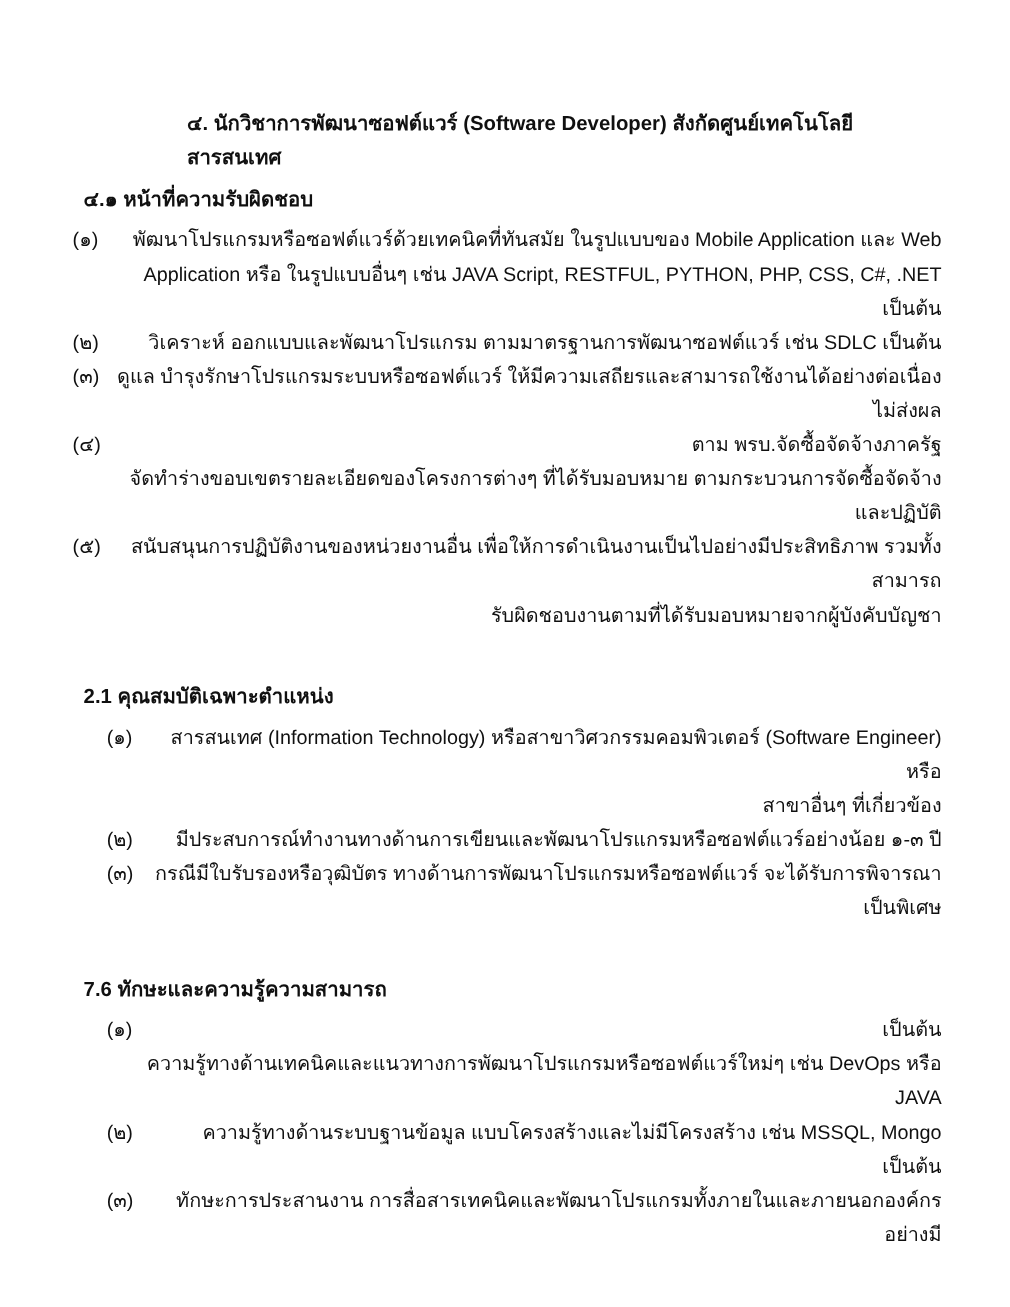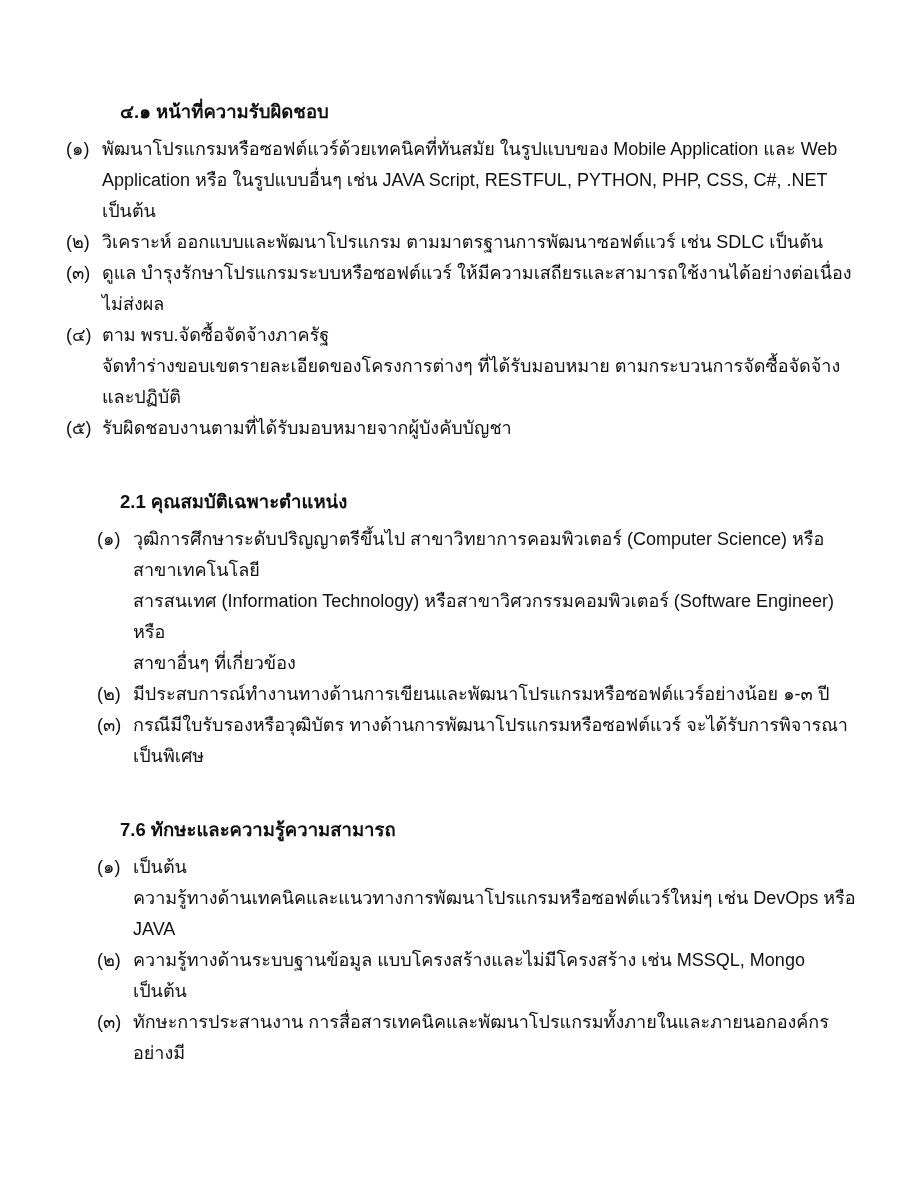--- a/index.html
+++ b/index.html
@@ -21,36 +21,37 @@
   .doc-title {
     font-weight: bold;
     margin-left: 170px;
     margin-bottom: 7px;
     font-size: 18.5px;
   }
   .section { margin-top: 0; }
   .section + .section { margin-top: 42px; }
   .section-heading {
     font-weight: bold;
-    margin-left: 120px;
+    margin-left: 76px;
     margin-bottom: 7px;
     font-size: 18.5px;
   }
   .item { display: flex; align-items: flex-start; }
   .sec-1 .item { margin-left: 66px; }
   .sec-2 .item, .sec-3 .item { margin-left: 97px; }
   .marker { flex: none; width: 36px; }
   .lines { flex: 1 1 auto; min-width: 0; }
-  .line { display: block; }
+  .line { display: block; text-align: right; }
 </style>
 </head>
 <body>
 
 <div class="page">
 
+  <div class="doc-title">๔. นักวิชาการพัฒนาซอฟต์แวร์ (Software Developer) สังกัดศูนย์เทคโนโลยีสารสนเทศ</div>
 
   <div class="section sec-1">
     <div class="section-heading">๔.๑ หน้าที่ความรับผิดชอบ</div>
 
     <div class="item">
       <span class="marker">(๑)</span>
       <div class="lines">
         <span class="line">พัฒนาโปรแกรมหรือซอฟต์แวร์ด้วยเทคนิคที่ทันสมัย ในรูปแบบของ Mobile Application และ Web</span>
         <span class="line">Application หรือ ในรูปแบบอื่นๆ เช่น JAVA Script, RESTFUL, PYTHON, PHP, CSS, C#, .NET เป็นต้น</span>
       </div>
@@ -74,32 +75,32 @@
       <span class="marker">(๔)</span>
       <div class="lines">
         <span class="line">ตาม พรบ.จัดซื้อจัดจ้างภาครัฐ</span>
         <span class="line">จัดทำร่างขอบเขตรายละเอียดของโครงการต่างๆ ที่ได้รับมอบหมาย ตามกระบวนการจัดซื้อจัดจ้าง และปฏิบัติ</span>
       </div>
     </div>
 
     <div class="item">
       <span class="marker">(๕)</span>
       <div class="lines">
+        <span class="line">สนับสนุนการปฏิบัติงานของหน่วยงานอื่น เพื่อให้การดำเนินงานเป็นไปอย่างมีประสิทธิภาพ รวมทั้งสามารถ</span>
         <span class="line">รับผิดชอบงานตามที่ได้รับมอบหมายจากผู้บังคับบัญชา</span>
       </div>
     </div>
   </div>
 
   <div class="section sec-2">
     <div class="section-heading">2.1 คุณสมบัติเฉพาะตำแหน่ง</div>
 
     <div class="item">
       <span class="marker">(๑)</span>
       <div class="lines">
-        <span class="line">วุฒิการศึกษาระดับปริญญาตรีขึ้นไป สาขาวิทยาการคอมพิวเตอร์ (Computer Science) หรือสาขาเทคโนโลยี</span>
         <span class="line">สารสนเทศ (Information Technology) หรือสาขาวิศวกรรมคอมพิวเตอร์ (Software Engineer) หรือ</span>
         <span class="line">สาขาอื่นๆ ที่เกี่ยวข้อง</span>
       </div>
     </div>
 
     <div class="item">
       <span class="marker">(๒)</span>
       <div class="lines">
         <span class="line">มีประสบการณ์ทำงานทางด้านการเขียนและพัฒนาโปรแกรมหรือซอฟต์แวร์อย่างน้อย ๑-๓ ปี</span>
       </div>

